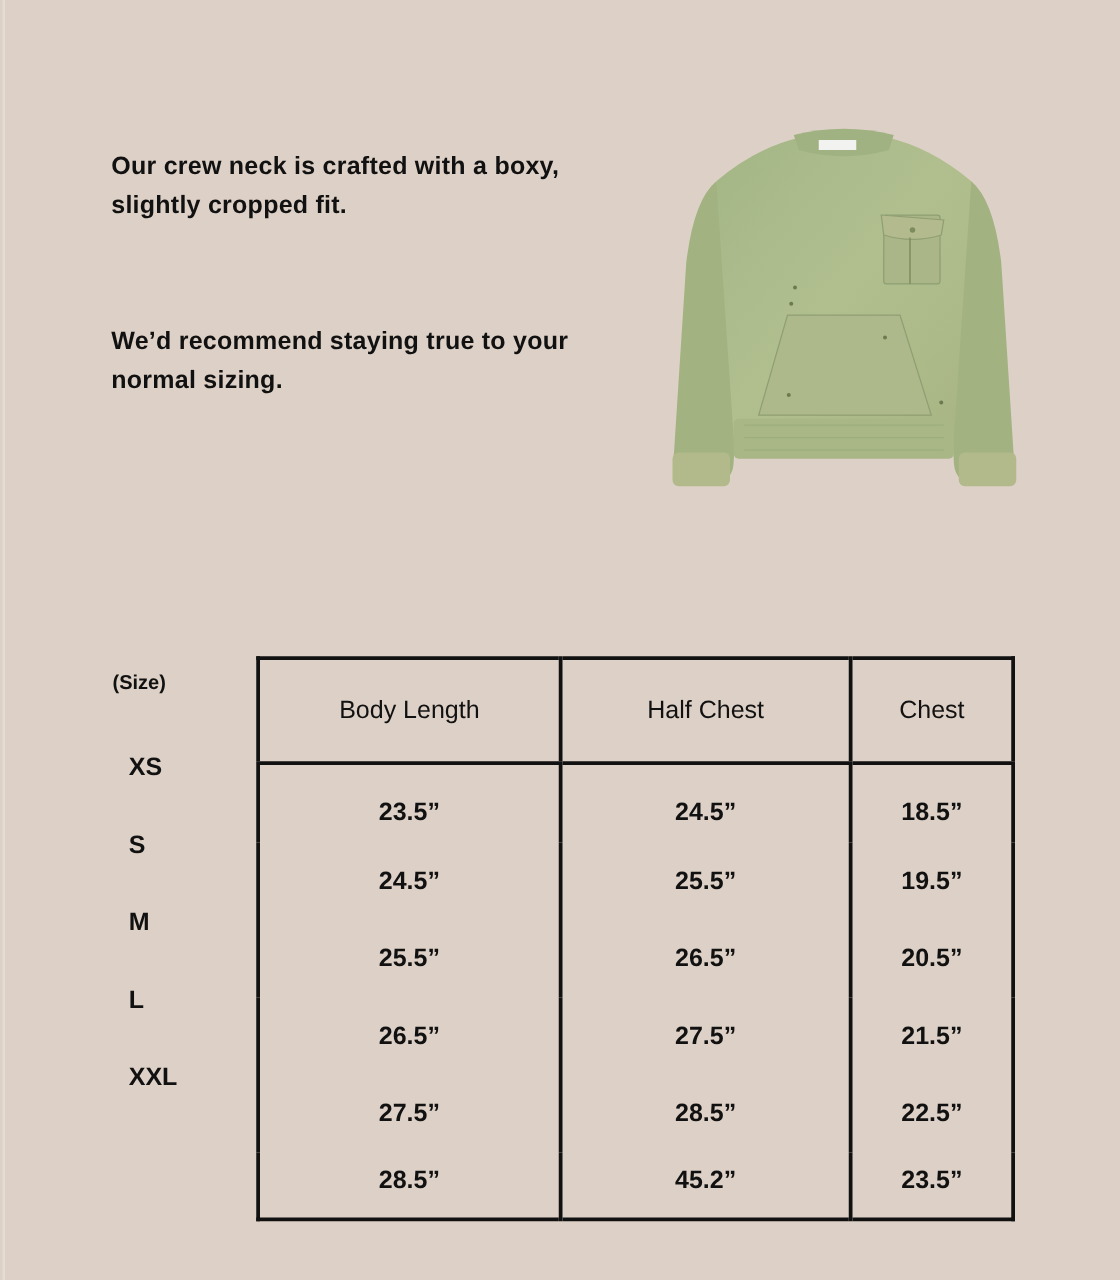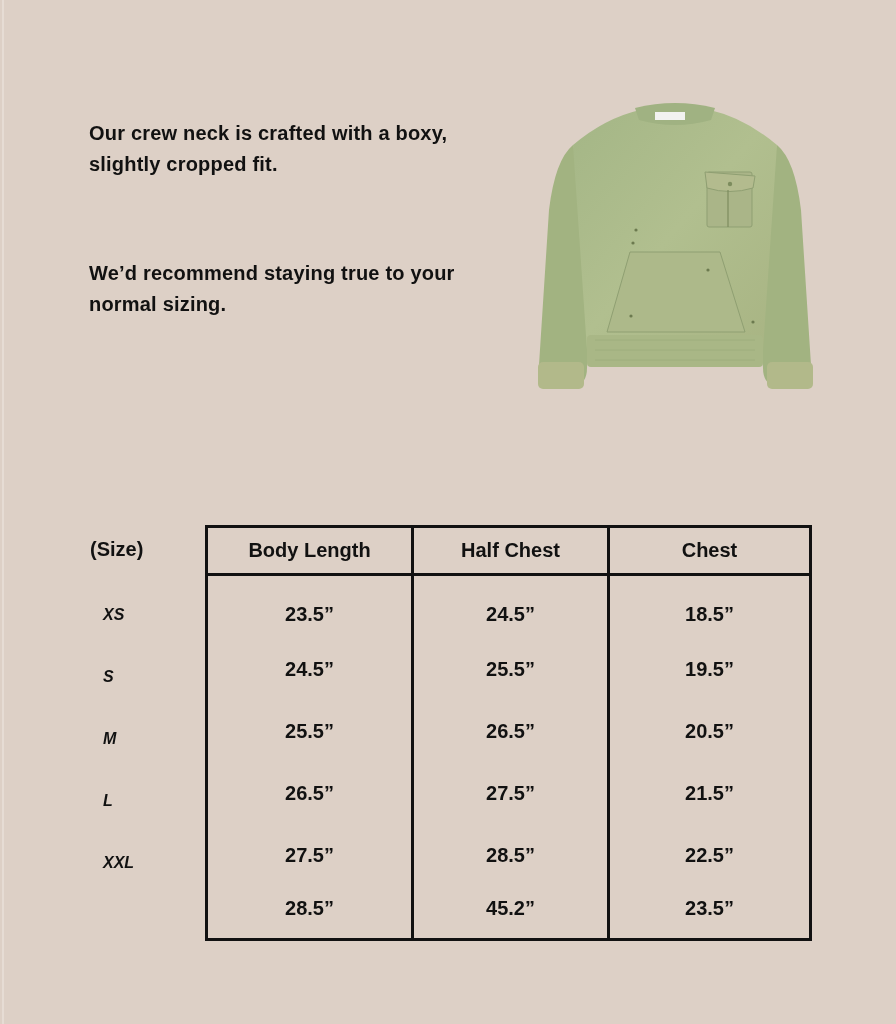--- a/index.html
+++ b/index.html
@@ -15,35 +15,35 @@
   .desc {
     position: absolute; left: 89px; width: 370px;
     font-size: 20px; font-weight: bold; line-height: 31px; letter-spacing: 0.2px;
   }
   .desc.p1 { top: 118px; }
   .desc.p2 { top: 258px; }
   .product {
     position: absolute; left: 535px; top: 100px; width: 280px; height: 292px;
   }
   .size-label-head {
-    position: absolute; left: 90px; top: 538px; font-size: 20px; font-weight: bold;
+    position: absolute; left: 90px; top: 538px; font-size: 16px; font-weight: bold;
   }
   .size-col { position: absolute; left: 103px; top: 576px; width: 90px; }
   .size-col div {
-    height: 62px; line-height: 77px; font-size: 16px; font-weight: bold; font-style: italic;
+    height: 62px; line-height: 77px; font-size: 20px; font-weight: bold;
   }
   table.chart {
     position: absolute; left: 205px; top: 525px;
     width: 607px; border-collapse: collapse;
     border: 3px solid #111;
   }
   table.chart th {
-    height: 45px; font-size: 20px; font-weight: bold; text-align: center;
+    height: 45px; font-size: 20px; font-weight: normal; text-align: center;
     border-left: 3px solid #111; border-bottom: 3px solid #111;
-    padding: 0;
+    padding: 18px;
   }
   table.chart td {
     height: 62px; font-size: 20px; font-weight: bold; text-align: center;
     border-left: 3px solid #111; padding: 0;
     vertical-align: middle;
     margin-top: 28px;
   }
   table.chart tr.r0 td { padding-top: 14px; height: 48px; }
   table.chart tr.last td { height: 44px; padding-bottom: 8px; }
   table.chart th.c1, table.chart td.c1 { width: 203px; }

